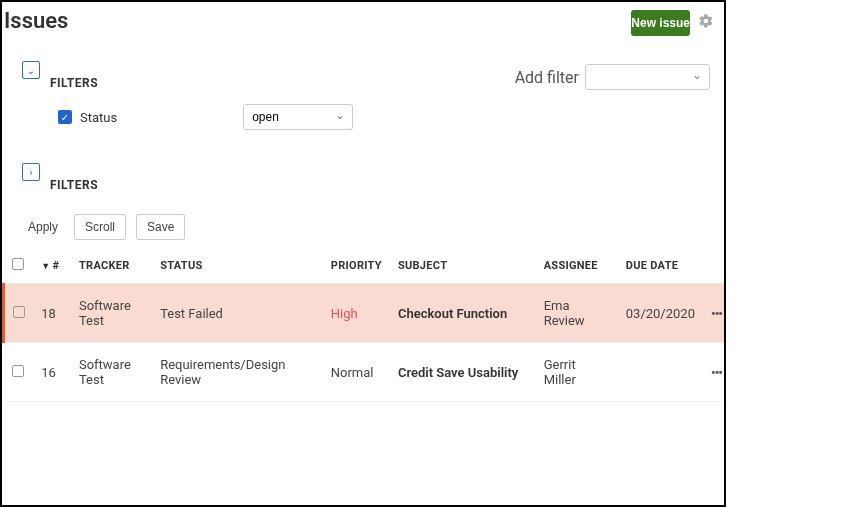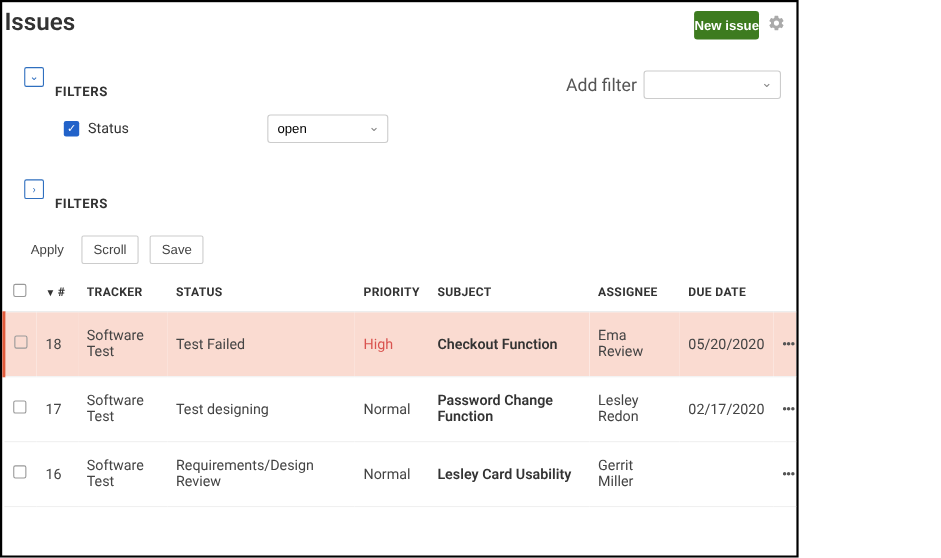--- a/index.html
+++ b/index.html
@@ -125,41 +125,30 @@
   </thead>
   <tbody id="issues-body">
         <tr class="highlight">
           <td class="col-check"><span class="row-cb"></span></td>
           <td class="col-id">18</td>
           <td class="col-tracker">Software Test</td>
           <td class="col-status">Test Failed</td>
           <td class="col-priority priority-high">High</td>
           <td class="col-subject"><span class="subject-link">Checkout Function</span></td>
           <td class="col-assignee">Ema Review</td>
-          <td class="col-due">05/20/2020</td>
-          <td class="col-menu"><span class="dots">•••</span></td>
-        </tr>
-        <tr>
-          <td class="col-check"><span class="row-cb"></span></td>
-          <td class="col-id">17</td>
-          <td class="col-tracker">Software Test</td>
-          <td class="col-status">Test designing</td>
-          <td class="col-priority ">Normal</td>
-          <td class="col-subject"><span class="subject-link">Password Change Function</span></td>
-          <td class="col-assignee">Lesley Redon</td>
-          <td class="col-due">02/17/2020</td>
+          <td class="col-due">03/20/2020</td>
           <td class="col-menu"><span class="dots">•••</span></td>
         </tr>
         <tr>
           <td class="col-check"><span class="row-cb"></span></td>
           <td class="col-id">16</td>
           <td class="col-tracker">Software Test</td>
           <td class="col-status">Requirements/Design Review</td>
           <td class="col-priority ">Normal</td>
-          <td class="col-subject"><span class="subject-link">Lesley Card Usability</span></td>
+          <td class="col-subject"><span class="subject-link">Credit Save Usability</span></td>
           <td class="col-assignee">Gerrit Miller</td>
           <td class="col-due"></td>
           <td class="col-menu"><span class="dots">•••</span></td>
         </tr>
       </tbody>
 </table>
 
 </div>
 
 </body></html>

